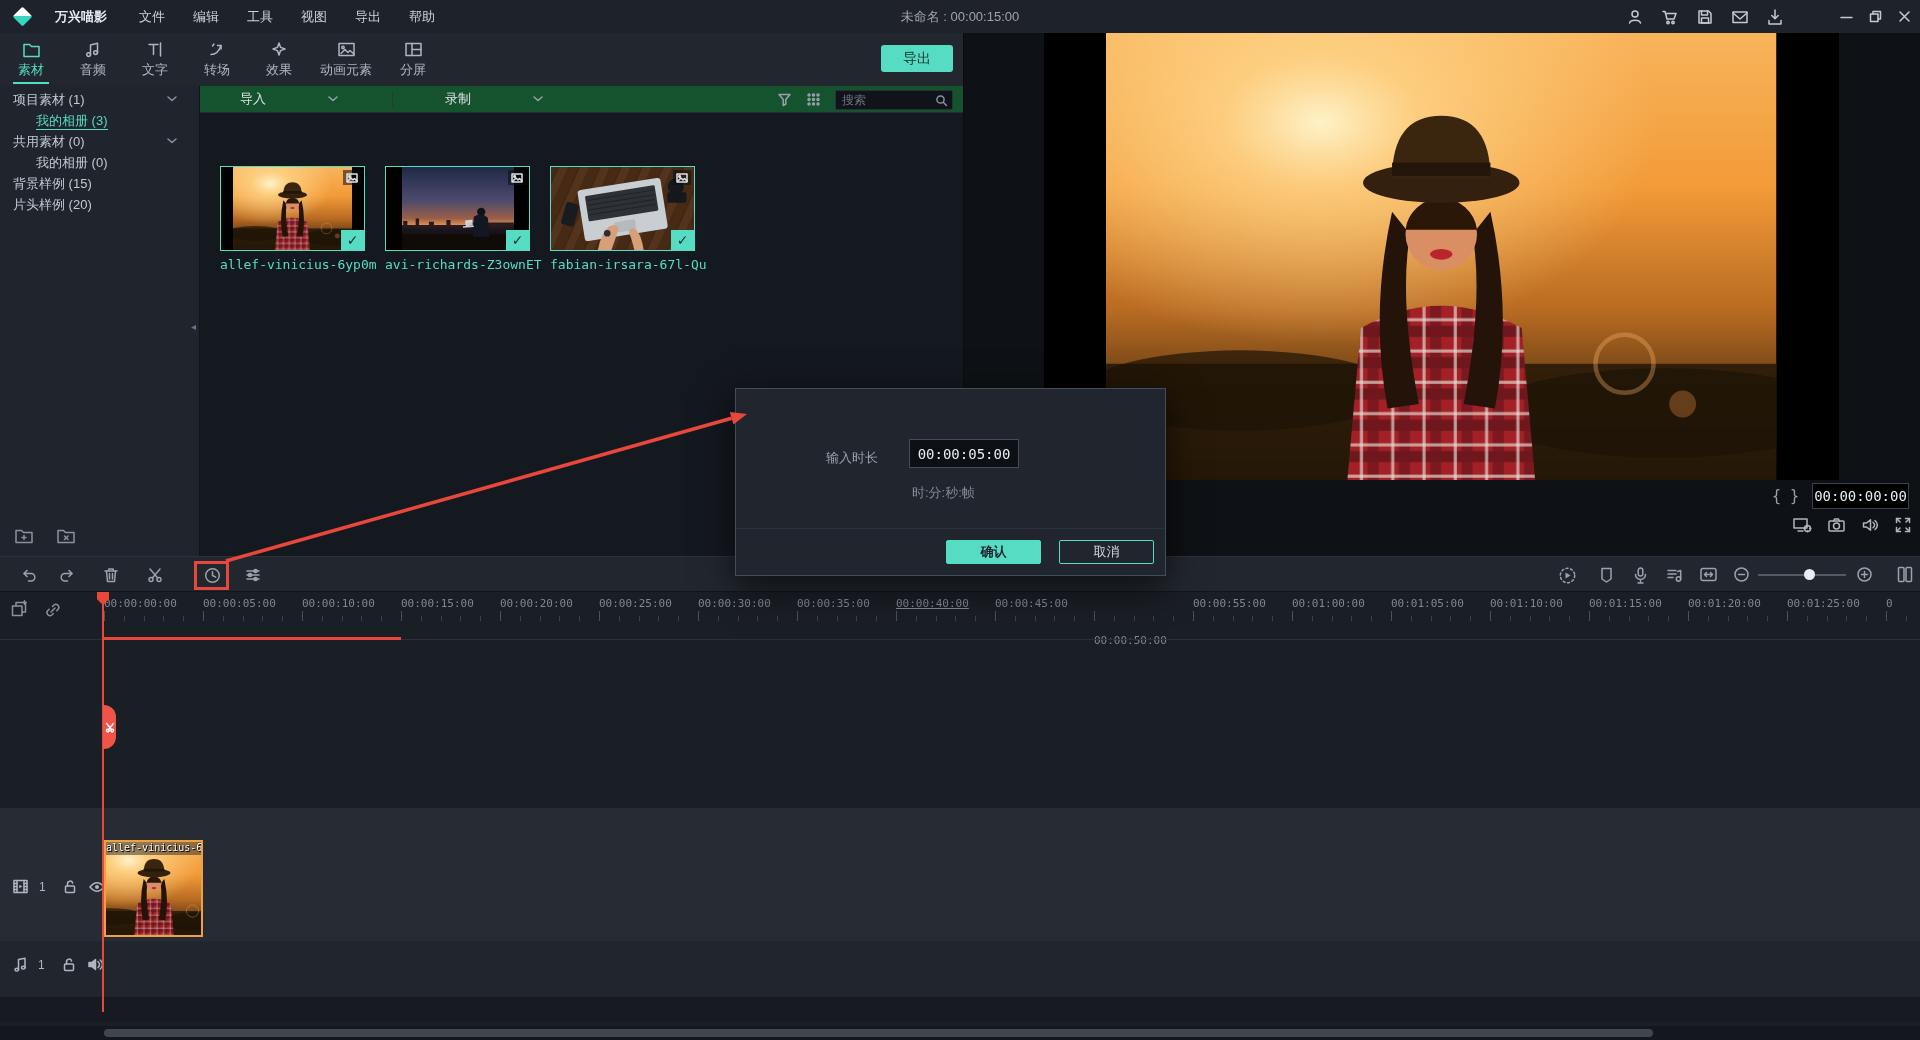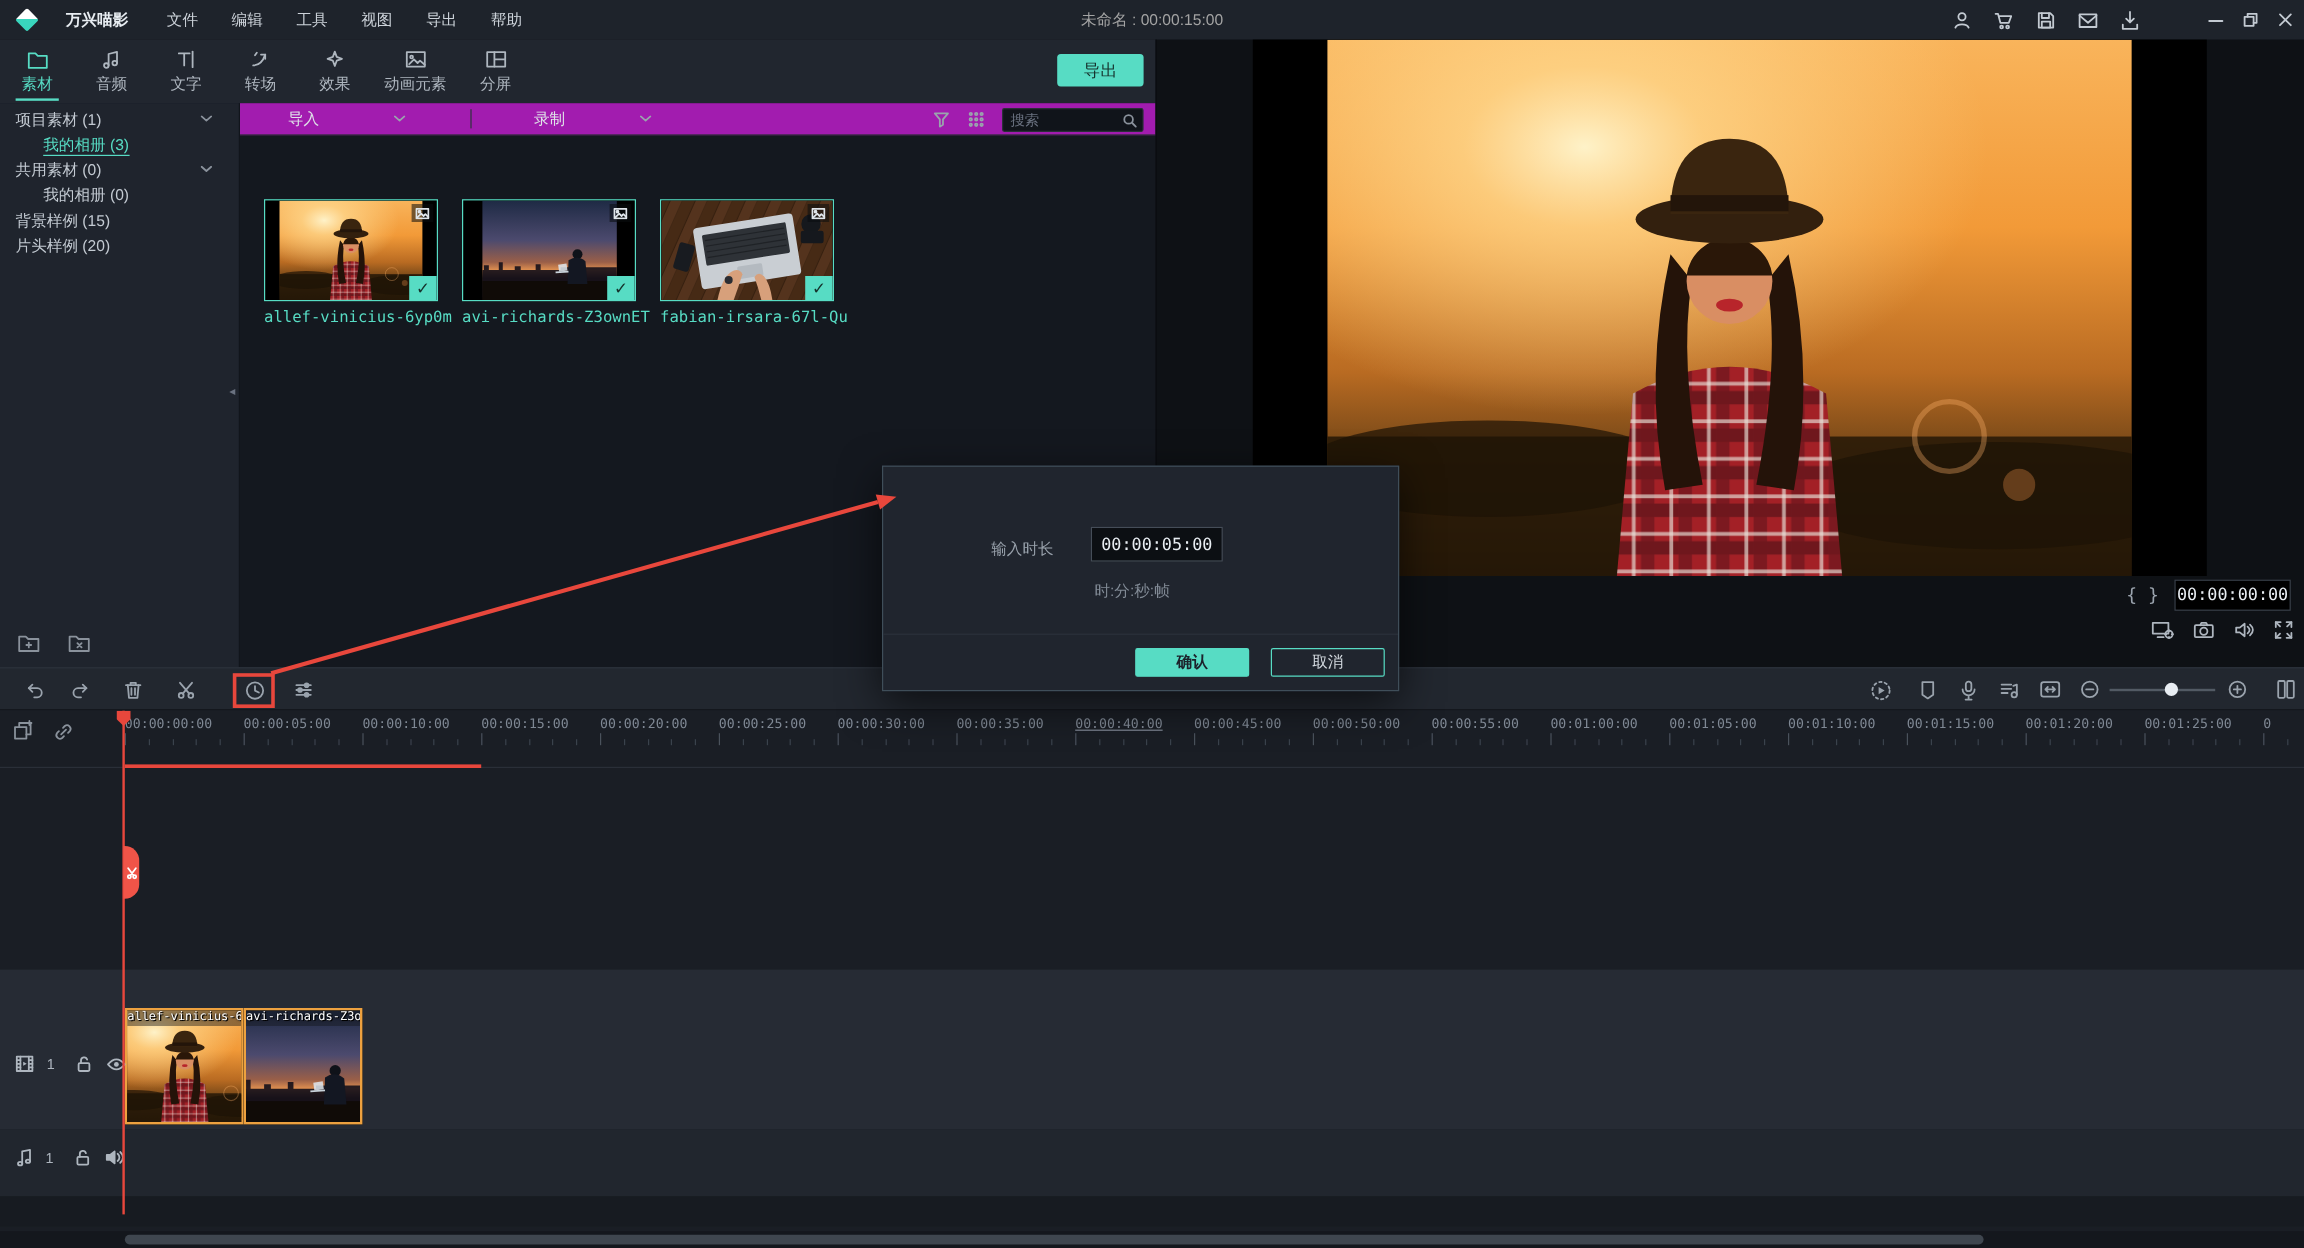--- a/index.html
+++ b/index.html
@@ -29,21 +29,21 @@
 
   #sidebar { position:absolute; left:0; top:53px; width:200px; height:470px; background:#1f242d; border-right:1px solid #11151b; }
   .side-row { position:relative; height:21px; line-height:21px; padding-left:13px; color:#c3cad2; white-space:nowrap; cursor:pointer; }
   .side-row.child { padding-left:36px; }
   .side-row.selected { color:#57dcc4; }
   .side-row.selected .side-label { border-bottom:1px solid #57dcc4; padding-bottom:1px; }
   .side-chev { position:absolute; right:22px; top:7px; color:#8a929c; }
   #sidebar-bottom { position:absolute; left:0; bottom:12px; width:200px; display:flex; gap:22px; padding-left:14px; color:#8a929c; }
   #collapse-handle { position:absolute; right:-1px; top:230px; width:9px; height:22px; color:#6a7280; font-size:10px; line-height:22px; cursor:pointer; }
 
-  #media-toolbar { position:absolute; left:200px; top:53px; width:763px; height:27px; background:#a21caf; border-bottom:1px solid #262b33; display:flex; align-items:center;gap:24px; }
+  #media-toolbar { position:absolute; left:200px; top:53px; width:763px; height:27px; background:#14532d; border-bottom:1px solid #262b33; display:flex; align-items:center;gap:24px; }
   .mt-label { color:#dfe3e8; margin-left:40px; }
   .mt-chev { color:#9aa3ad; margin-left:38px; }
   .mt-sep { width:1px; height:16px; background:#2e343d; margin-left:30px; }
   #mt-right { position:absolute; right:10px; top:0; height:27px; display:flex; align-items:center; gap:14px; color:#9aa3ad; }
   #search-box { position:relative; width:118px; height:20px; background:#10141a; border:1px solid #2a2f38; border-radius:2px; }
   #search-box input { position:absolute; left:6px; top:0; width:90px; height:18px; background:transparent; border:none; outline:none; color:#c3cad2; font-size:12px; font-family:inherit; }
   #search-box input::placeholder { color:#6a7280; }
   #search-box .mag { position:absolute; right:4px; top:3px; color:#8a929c; }
 
   #media-grid { position:absolute; left:200px; top:80px; width:763px; height:443px; background:#14181f; }
@@ -637,21 +637,21 @@
         <span class="ruler-label" style="left: 104px;">00:00:00:00</span>
         <span class="ruler-label" style="left: 203px;">00:00:05:00</span>
         <span class="ruler-label" style="left: 302px;">00:00:10:00</span>
         <span class="ruler-label" style="left: 401px;">00:00:15:00</span>
         <span class="ruler-label" style="left: 500px;">00:00:20:00</span>
         <span class="ruler-label" style="left: 599px;">00:00:25:00</span>
         <span class="ruler-label" style="left: 698px;">00:00:30:00</span>
         <span class="ruler-label" style="left: 797px;">00:00:35:00</span>
         <span class="ruler-label" style="left: 896px; text-decoration: underline;">00:00:40:00</span>
         <span class="ruler-label" style="left: 995px;">00:00:45:00</span>
-        <span class="ruler-label" style="left: 1094px;">00:00:50:00</span>
+        <span class="ruler-label" style="left: 1094px; margin-top: 37px;">00:00:50:00</span>
         <span class="ruler-label" style="left: 1193px;">00:00:55:00</span>
         <span class="ruler-label" style="left: 1292px;">00:01:00:00</span>
         <span class="ruler-label" style="left: 1391px;">00:01:05:00</span>
         <span class="ruler-label" style="left: 1490px;">00:01:10:00</span>
         <span class="ruler-label" style="left: 1589px;">00:01:15:00</span>
         <span class="ruler-label" style="left: 1688px;">00:01:20:00</span>
         <span class="ruler-label" style="left: 1787px;">00:01:25:00</span>
         <span class="ruler-label" style="left: 1886px;">0</span>
         <i class="tick major" style="left: 104px;"></i>
         <i class="tick" style="left: 124px;"></i>
@@ -798,26 +798,20 @@
           </svg>
         </span>
     </div>
 
     <div class="clip" style="left:104px">
       <svg viewBox="0 0 300 200" preserveAspectRatio="xMidYMid slice" style="width:141px">
           <use href="#art-woman"></use>
         </svg>
       <span class="clabel">allef-vinicius-6</span>
     </div>
-    <div class="clip" style="left:203px">
-      <svg viewBox="0 0 300 200" preserveAspectRatio="xMidYMid slice" style="width:141px">
-          <use href="#art-dusk"></use>
-        </svg>
-      <span class="clabel">avi-richards-Z3o</span>
-    </div>
 
     <div id="playhead"></div>
     <div id="playhead-flag"></div>
     <div id="cut-pill">
         <svg class="ic" width="10" height="11" viewBox="0 0 10 11" stroke-width="1.2">
           <circle cx="2.8" cy="8.6" r="1.3"></circle>
           <circle cx="7.2" cy="8.6" r="1.3"></circle>
           <path d="M3.6 7.6 8.2 1.6M6.4 7.6 1.8 1.6"></path>
         </svg>
       </div>

